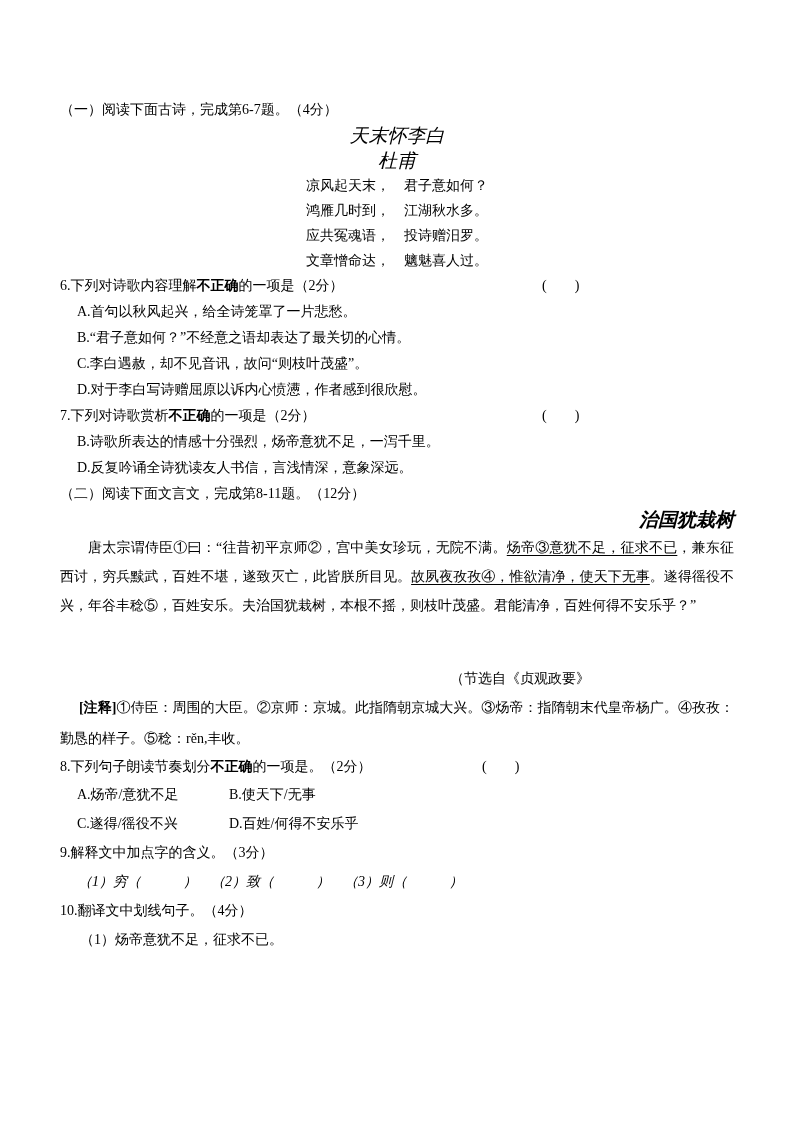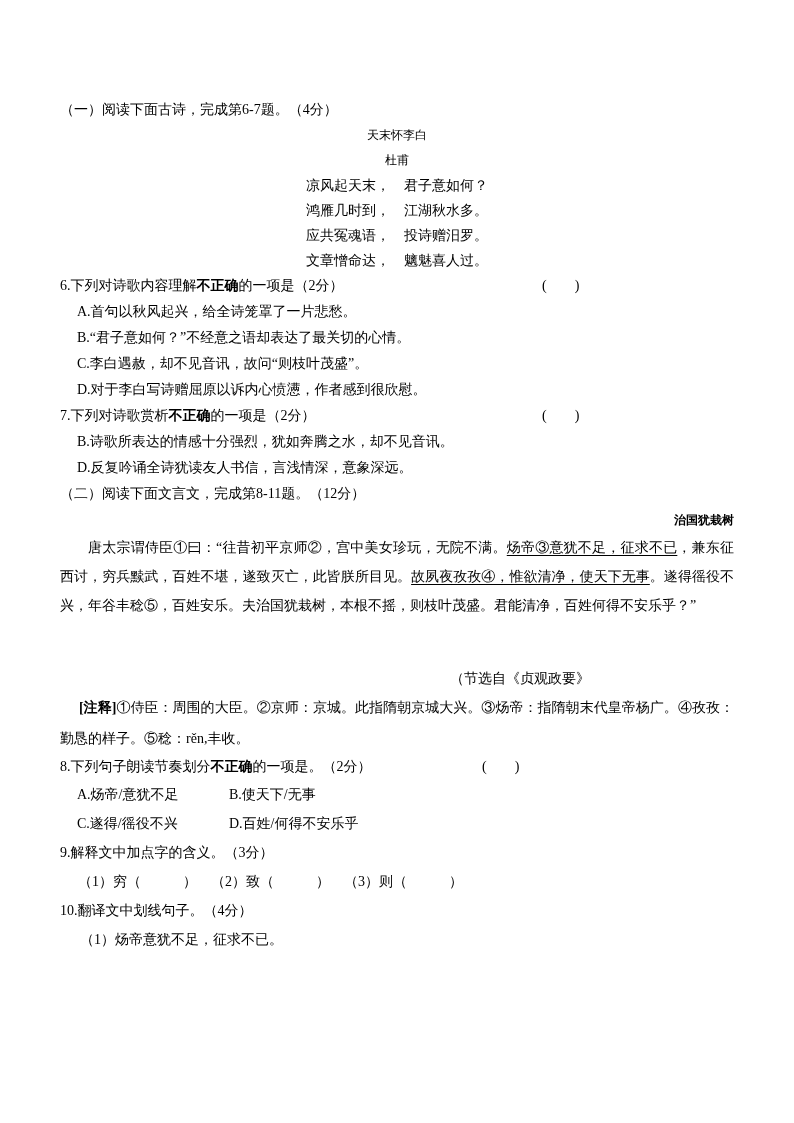--- a/index.html
+++ b/index.html
@@ -12,40 +12,40 @@
     box-sizing: border-box;
     width: 794px; height: 999px;
     padding: 97px 60px 0 60px;
     background: #ffffff;
     color: #000;
     font-family: "Liberation Serif", "DejaVu Serif", serif;
     font-size: 14px;
   }
   .ln { line-height: 26px; }
   .center { text-align: right; }
-  .big { font-size: 12px; }
+  .big { font-size: 19px; font-style: italic; }
   .b { font-weight: bold; }
   .poem-line { line-height: 25px; text-align: center; }
   .rel { position: relative; }
   .bracket { position: absolute; top: 0; }
   .br67 { left: 482px; }
   .br8 { left: 422px; }
   .opt { padding-left: 17px; line-height: 26px; }
   .passage {
     line-height: 29px;
     text-align: justify;
     text-indent: 2em;
   }
   .u { text-decoration: underline; text-underline-offset: 3px; }
   .source { padding-left: 390px; line-height: 26px; margin-top: 46px; }
   .notes { line-height: 31px; text-indent: 1.35em; text-align: justify; }
   .ln29 { line-height: 29px; }
   .q8row { padding-left: 17px; line-height: 29px; }
   .q8row .c1 { display: inline-block; width: 152px; }
-  .pl18 { padding-left: 18px; }
+  .pl18 { padding-left: 18px; font-style: italic; }
   .pl20 { padding-left: 20px; }
 </style>
 </head>
 <body>
 
 <div class="page">
 
   <div class="ln">（一）阅读下面古诗，完成第6-7题。（4分）</div>
 
   <div class="poem-line big">天末怀李白</div>
@@ -62,21 +62,21 @@
   </div>
   <div class="opt">A.首句以秋风起兴，给全诗笼罩了一片悲愁。</div>
   <div class="opt">B.“君子意如何？”不经意之语却表达了最关切的心情。</div>
   <div class="opt">C.李白遇赦，却不见音讯，故问“则枝叶茂盛”。</div>
   <div class="opt">D.对于李白写诗赠屈原以诉内心愤懑，作者感到很欣慰。</div>
 
   <div class="ln rel">
     <span>7.下列对诗歌赏析</span><span class="b">不正确</span><span>的一项是（2分）</span>
     <span class="bracket br67">(　　)</span>
   </div>
-  <div class="opt">B.诗歌所表达的情感十分强烈，犹如奔腾之水，却不见音讯。</div>
+  <div class="opt">B.诗歌所表达的情感十分强烈，炀帝意犹不足，一泻千里。</div>
   <div class="opt">D.反复吟诵全诗犹读友人书信，言浅情深，意象深远。</div>
 
   <div class="ln">（二）阅读下面文言文，完成第8-11题。（12分）</div>
   <div class="ln center big b">治国犹栽树</div>
 
   <div class="passage">
     <span>唐太宗谓侍臣①曰：“往昔初平京师②，宫中美女珍玩，无院不满。</span><span class="u">炀帝③意犹不足，征求不已</span><span>，兼东征西讨，穷兵黩武，百姓不堪，遂致灭亡，此皆朕所目见。</span><span class="u">故夙夜孜孜④，惟欲清净，使天下无事</span><span>。遂得徭役不兴，年谷丰稔⑤，百姓安乐。夫治国犹栽树，本根不摇，则枝叶茂盛。君能清净，百姓何得不安乐乎？”</span>
   </div>
 
   <div class="source">（节选自《贞观政要》</div>

